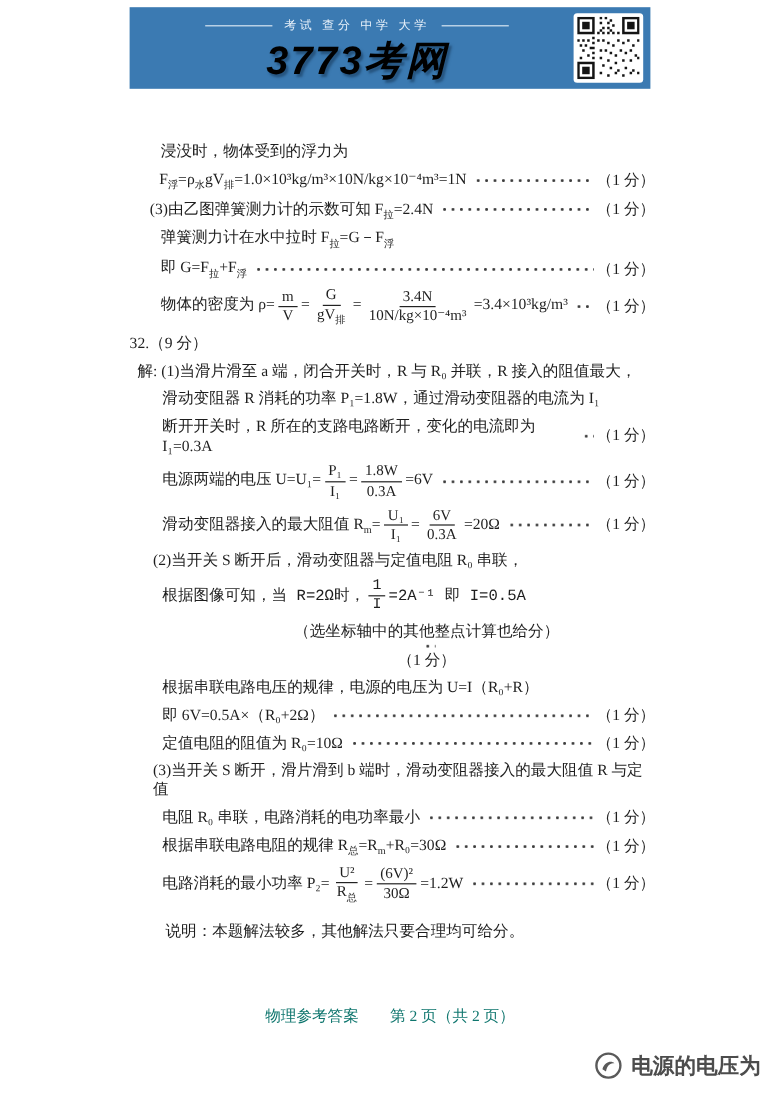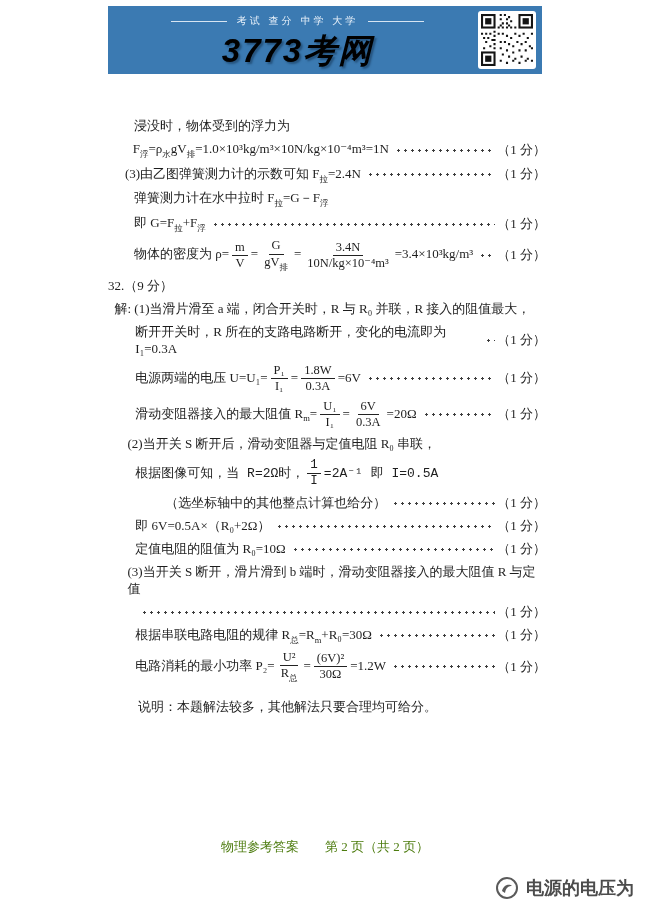--- a/index.html
+++ b/index.html
@@ -27,21 +27,21 @@
           background-image:radial-gradient(circle,#3c3c3c 1px,transparent 1.3px);
           background-size:7px 7px;background-repeat:repeat-x;background-position:left center;}
   .score{white-space:nowrap;}
   .sub{font-size:8.5px;vertical-align:sub;}
   .frac{display:inline-flex;flex-direction:column;align-items:center;vertical-align:middle;
         margin:0 3px;line-height:1.05;font-size:12.5px;}
   .frac .num{padding:0 3px 1px;border-bottom:1px solid #222;white-space:nowrap;}
   .frac .den{padding:1px 3px 0;white-space:nowrap;}
 
   
-  .footer{position:absolute;left:0;top:838px;width:100%;text-align:center;font-size:13px;color:#4d7c0f;}
+  .footer{position:absolute;left:0;top:838px;width:100%;text-align:center;font-size:13px;color:#0f766e;}
   .brand{position:absolute;right:16px;top:876px;display:flex;align-items:center;gap:7px;
          font-family:"Liberation Sans","DejaVu Sans",sans-serif;font-weight:bold;font-size:18px;color:#4c4c4c;}
 </style>
 </head>
 <body>
 
 <div class="page">
 
   <div class="banner" style="background: rgb(59, 122, 178);">
     <div class="banner-inner">
@@ -109,59 +109,66 @@
         <span class="leader"></span>
         <span class="score" style="color: rgb(30, 30, 30);">（1 分）</span>
       </div>
       <div class="line" style="padding-left: 0em; margin-top: 7px;">
         <span class="ltext"><span>32.（9 分）</span></span>
       </div>
       <div class="line" style="padding-left: 0.5em;">
         <span class="ltext"><span>解: (1)当滑片滑至 a 端，闭合开关时，R 与 R₀ 并联，R 接入的阻值最大，</span></span>
       </div>
       <div class="line" style="padding-left: 2.1em;">
+        <span class="ltext"><span>滑动变阻器 R 消耗的功率 P₁=1.8W，通过滑动变阻器的电流为 I₁</span></span>
+      </div>
+      <div class="line" style="padding-left: 2.1em;">
         <span class="ltext"><span>断开开关时，R 所在的支路电路断开，变化的电流即为 I₁=0.3A</span></span>
         <span class="leader"></span>
         <span class="score" style="color: rgb(30, 30, 30);">（1 分）</span>
       </div>
       <div class="line tall" style="padding-left: 2.1em;">
         <span class="ltext"><span>电源两端的电压 U=U₁=</span><span class="frac"><span class="num"><span>P₁</span></span><span class="den"><span>I₁</span></span></span><span>=</span><span class="frac"><span class="num"><span>1.8W</span></span><span class="den"><span>0.3A</span></span></span><span>=6V</span></span>
         <span class="leader"></span>
         <span class="score" style="color: rgb(30, 30, 30);">（1 分）</span>
       </div>
       <div class="line tall" style="padding-left: 2.1em;">
         <span class="ltext"><span>滑动变阻器接入的最大阻值 R</span><span class="sub">m</span><span>=</span><span class="frac"><span class="num"><span>U₁</span></span><span class="den"><span>I₁</span></span></span><span>=</span><span class="frac"><span class="num"><span>6V</span></span><span class="den"><span>0.3A</span></span></span><span>=20Ω</span></span>
         <span class="leader"></span>
         <span class="score" style="color: rgb(30, 30, 30);">（1 分）</span>
       </div>
       <div class="line" style="padding-left: 1.5em;">
         <span class="ltext"><span>(2)当开关 S 断开后，滑动变阻器与定值电阻 R₀ 串联，</span></span>
       </div>
       <div class="line tall" style="padding-left: 2.1em; font-family: Liberation Mono, monospace;">
         <span class="ltext"><span>根据图像可知，当 R=2Ω时，</span><span class="frac"><span class="num"><span>1</span></span><span class="den"><span>I</span></span></span><span>=2A⁻¹ 即 I=0.5A</span></span>
       </div>
-      <div class="line" style="padding-left: 4.4em;">
+      <div class="line" style="padding-left: 4.4em; flex-direction: column;">
         <span class="ltext"><span>（选坐标轴中的其他整点计算也给分）</span></span>
         <span class="leader"></span>
         <span class="score" style="color: rgb(30, 30, 30);">（1 分）</span>
+      </div>
+      <div class="line" style="padding-left: 2.1em;">
+        <span class="ltext"><span>根据串联电路电压的规律，电源的电压为 U=I（R₀+R）</span></span>
       </div>
       <div class="line" style="padding-left: 2.1em;">
         <span class="ltext"><span>即 6V=0.5A×（R₀+2Ω）</span></span>
         <span class="leader"></span>
         <span class="score" style="color: rgb(30, 30, 30);">（1 分）</span>
       </div>
       <div class="line" style="padding-left: 2.1em;">
         <span class="ltext"><span>定值电阻的阻值为 R₀=10Ω</span></span>
         <span class="leader"></span>
         <span class="score" style="color: rgb(30, 30, 30);">（1 分）</span>
       </div>
       <div class="line" style="padding-left: 1.5em;">
         <span class="ltext"><span>(3)当开关 S 断开，滑片滑到 b 端时，滑动变阻器接入的最大阻值 R 与定值</span></span>
       </div>
       <div class="line" style="padding-left: 2.1em;">
+        <span class="ltext"><span>电阻 R₀ 串联，电路消耗的电功率最小</span></span>
         <span class="leader"></span>
         <span class="score" style="color: rgb(30, 30, 30);">（1 分）</span>
       </div>
       <div class="line" style="padding-left: 2.1em;">
         <span class="ltext"><span>根据串联电路电阻的规律 R</span><span class="sub">总</span><span>=R</span><span class="sub">m</span><span>+R₀=30Ω</span></span>
         <span class="leader"></span>
         <span class="score" style="color: rgb(30, 30, 30);">（1 分）</span>
       </div>
       <div class="line tall" style="padding-left: 2.1em;">
         <span class="ltext"><span>电路消耗的最小功率 P₂=</span><span class="frac"><span class="num"><span>U²</span></span><span class="den"><span>R</span><span class="sub">总</span></span></span><span>=</span><span class="frac"><span class="num"><span>(6V)²</span></span><span class="den"><span>30Ω</span></span></span><span>=1.2W</span></span>

